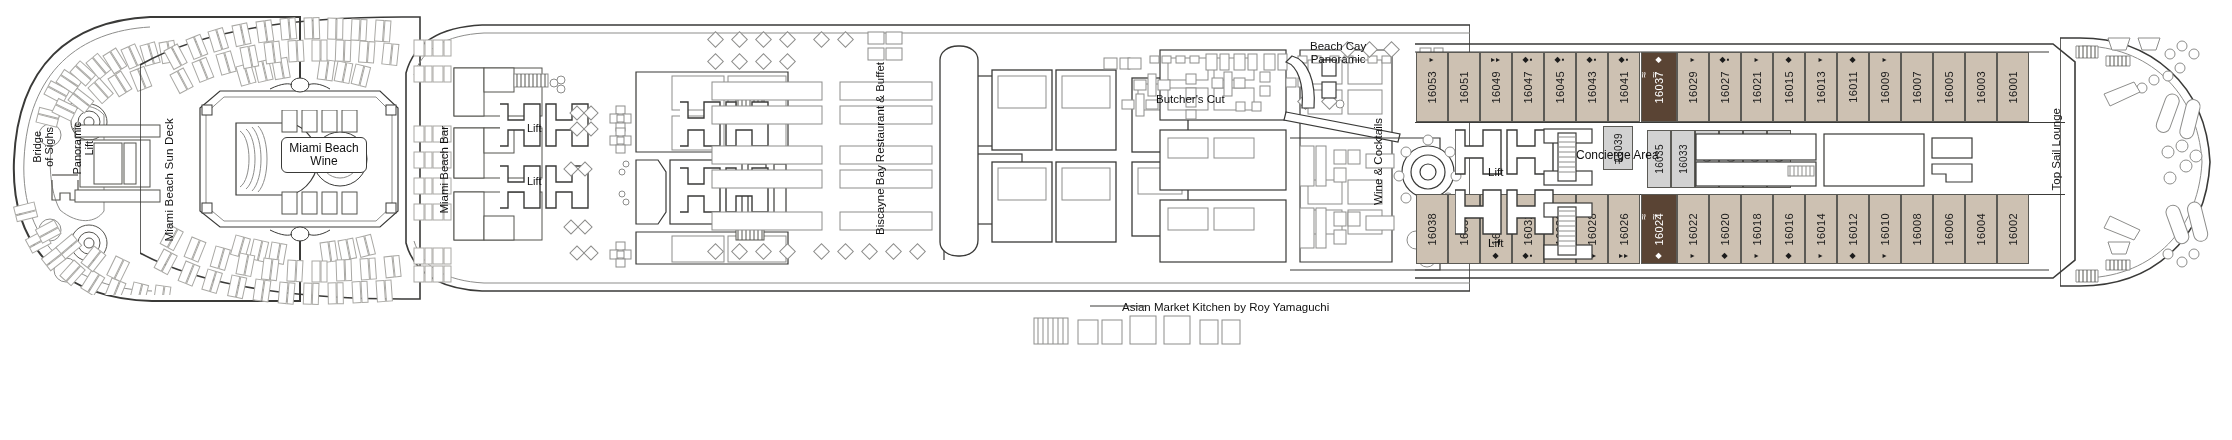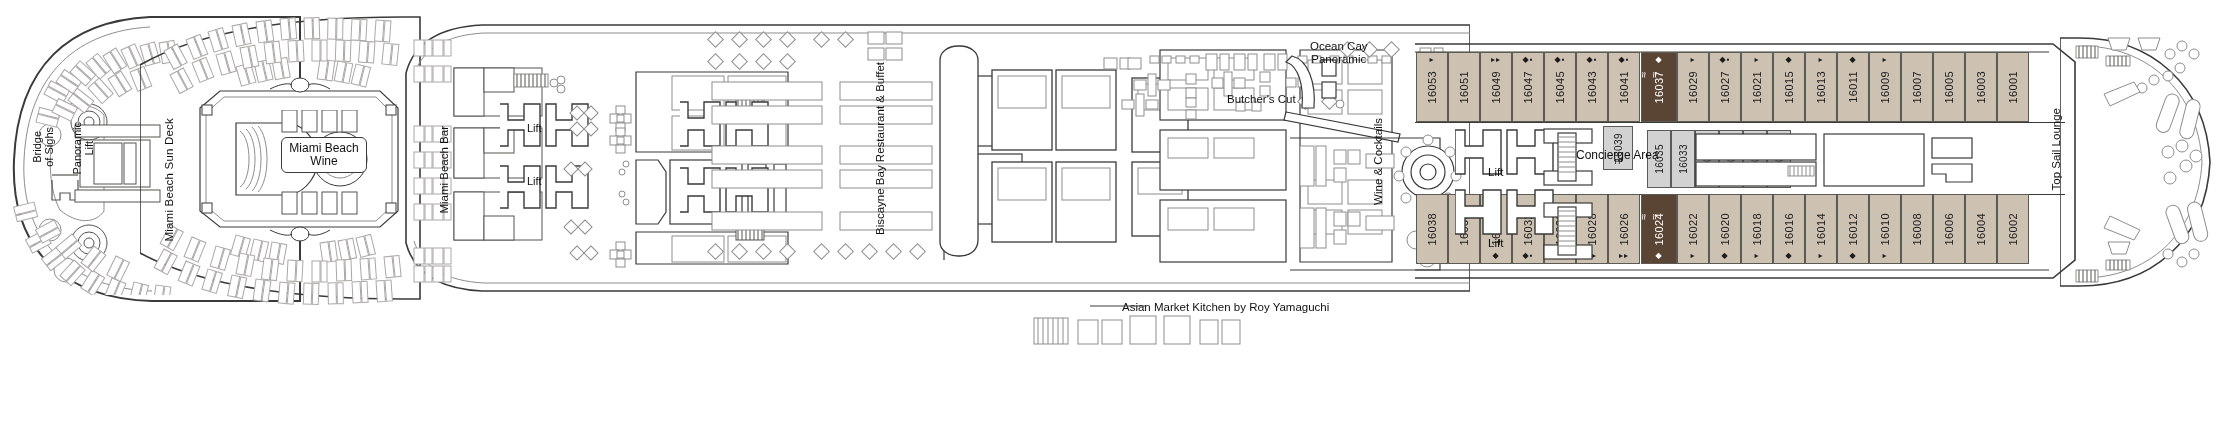--- a/index.html
+++ b/index.html
@@ -807,21 +807,21 @@
         <rect x="152" y="58" width="9" height="9"></rect>
       <g transform="translate(200,52)">
           <rect width="11" height="11" transform="rotate(45 5.5 5.5)"></rect>
         </g>
       <g transform="translate(224,52)">
           <rect width="11" height="11" transform="rotate(45 5.5 5.5)"></rect>
         </g>
     </g>
   </svg>
 
-  <div class="lbl" style="left:1227px;top:93px;font-size:11.5px;">Butcher's Cut</div>
+  <div class="lbl" style="left:1156px;top:93px;font-size:11.5px;">Butcher's Cut</div>
 
   <svg class="abs" style="left:1280px;top:38px;" width="180" height="110">
     <g stroke="#3a3a38" stroke-width="1.2" fill="#fff">
       <path d="M12,18 C28,22 36,44 34,70 L22,70 C24,46 18,28 6,24 Z"></path>
       <rect x="42" y="22" width="14" height="16"></rect>
       <rect x="42" y="44" width="14" height="16"></rect>
       <path d="M6,74 L120,96 L118,104 L4,82 Z"></path>
     </g>
     <g stroke="#8d8d8b" stroke-width="1" fill="#fff">
       <g transform="translate(62,6)">
@@ -837,21 +837,21 @@
         <rect x="154" y="10" width="9" height="16"></rect>
       <rect x="140" y="34" width="11" height="16"></rect>
         <rect x="154" y="34" width="9" height="16"></rect>
       <rect x="140" y="58" width="11" height="16"></rect>
         <rect x="154" y="58" width="9" height="16"></rect>
       <circle cx="60" cy="66" r="4"></circle>
     </g>
   </svg>
 
   <div class="lbl" style="left:1310px;top:40px;font-size:11.5px;line-height:13px;text-align:center;">
-    <span>Ocean Cay</span><br>
+    <span>Beach Cay</span><br>
     <span>Panoramic</span>
   </div>
 
   <svg class="abs" style="left:1290px;top:130px;" width="170" height="150">
     <g stroke="#8d8d8b" stroke-width="1" fill="#fff">
       <rect x="10" y="16" width="14" height="40"></rect>
         <rect x="26" y="16" width="10" height="40"></rect>
       <rect x="44" y="20" width="12" height="14"></rect>
         <rect x="58" y="20" width="12" height="14"></rect>
       <rect x="44" y="38" width="12" height="14"></rect>

